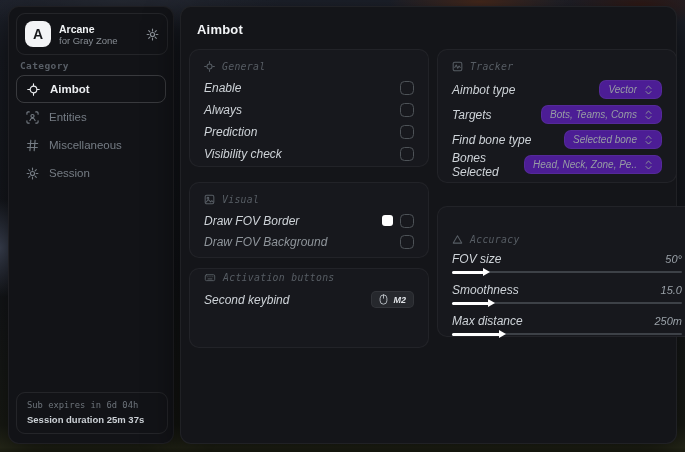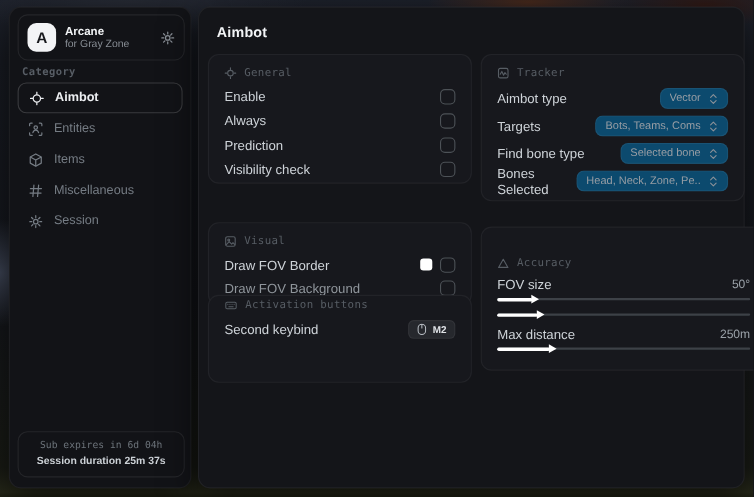--- a/index.html
+++ b/index.html
@@ -59,36 +59,37 @@
     color:#757c84;font-size:11.5px;cursor:pointer;
   }
   .nav-item .nicon{display:flex;color:inherit;}
   .nav-item.active{
     border:1px solid rgba(255,255,255,0.17);
     color:#eceef1;font-weight:bold;
   }
   .side-footer{
     position:absolute;left:7px;bottom:9px;width:152px;
     border:1px solid rgba(255,255,255,0.08);border-radius:9px;
-    padding:7px 10px 8px;box-sizing:border-box;text-align:center;
+    padding:7px 10px 8px;box-sizing:border-box;
   }
   .foot1{font-family:"DejaVu Sans Mono",monospace;font-size:8.8px;color:#6d747b;margin-bottom:4px;}
   .foot2{font-size:9.5px;color:#ccd1d6;font-weight:bold;}
 
   
   .main-title{position:absolute;left:16px;top:15px;font-size:13px;font-weight:bold;color:#f3f5f7;letter-spacing:0.2px;}
 
   .card{
     position:absolute;background:#17181d;
     border:1px solid rgba(255,255,255,0.05);
     border-radius:10px;box-sizing:border-box;
     padding:9px 14px 8px;
+    font-style:italic;
   }
   .card-general{left:8px;top:42px;width:240px;height:118px;}
-  .card-visual{left:8px;top:175px;width:240px;height:76px;margin-top:20px;}
+  .card-visual{left:8px;top:175px;width:240px;height:76px;}
   .card-activation{left:8px;top:261px;width:240px;height:80px;padding-top:1px;}
   .card-tracker{left:256px;top:42px;width:240px;height:134px;}
   .card-accuracy{left:256px;top:187px;width:260px;height:131px;padding-top:25px;margin-top:12px;}
 
   .sec-head{
     display:flex;align-items:center;gap:7px;height:14px;margin-bottom:4px;
     font-family:"DejaVu Sans Mono",monospace;font-size:9.8px;color:#575d64;letter-spacing:0.3px;
   }
   .sec-head .sicon{display:flex;color:#575d64;}
 
@@ -109,21 +110,21 @@
   .keybtn{
     display:flex;align-items:center;gap:5px;
     background:#26282d;border:1px solid rgba(255,255,255,0.06);
     border-radius:5px;padding:2px 7px;cursor:pointer;
     font-size:9px;font-weight:bold;color:#e0e3e7;
   }
   .keybtn .kicon{display:flex;color:#b9bec4;}
 
   .dropdown{
     display:flex;align-items:center;gap:7px;
-    background:#0c4a6e;border:1px solid rgba(255,255,255,0.055);
+    background:#4c1d95;border:1px solid rgba(255,255,255,0.055);
     border-radius:7px;padding:3px 8px;cursor:pointer;
     font-size:10px;color:#979da4;max-width:158px;
   }
   .dropdown .dtext{white-space:nowrap;overflow:hidden;text-overflow:ellipsis;}
   .dropdown .dicon{display:flex;color:#8b9198;flex:0 0 auto;}
 
   .acc-group{margin-bottom:3px;}
   .acc-top{display:flex;align-items:center;justify-content:space-between;height:17px;}
   .acc-value{font-size:11px;color:#9aa1a8;}
   .slider{position:relative;height:11px;cursor:pointer;}
@@ -174,29 +175,20 @@
           <svg width="13" height="13" viewBox="0 0 14 14" fill="none" stroke="currentColor" stroke-width="1.2" stroke-linecap="round">
             <path d="M1 3.5V2.2A1.2 1.2 0 0 1 2.2 1h1.3M10.5 1h1.3A1.2 1.2 0 0 1 13 2.2v1.3M13 10.5v1.3a1.2 1.2 0 0 1-1.2 1.2h-1.3M3.5 13H2.2A1.2 1.2 0 0 1 1 11.8v-1.3"></path>
             <circle cx="7" cy="5.4" r="1.7"></circle>
             <path d="M4.2 10.3c.5-1.7 1.5-2.5 2.8-2.5s2.3.8 2.8 2.5"></path>
           </svg>
         </span>
         <span>Entities</span>
       </div>
       <div class="nav-item">
         <span class="nicon">
-          <svg width="13" height="13" viewBox="0 0 14 14" fill="none" stroke="currentColor" stroke-width="1.2" stroke-linejoin="round">
-            <path d="M7 1 12.4 4v6L7 13 1.6 10V4Z"></path>
-            <path d="M1.6 4 7 7l5.4-3M7 7v6"></path>
-          </svg>
-        </span>
-        <span>Items</span>
-      </div>
-      <div class="nav-item">
-        <span class="nicon">
           <svg width="13" height="13" viewBox="0 0 14 14" fill="none" stroke="currentColor" stroke-width="1.2" stroke-linecap="round">
             <path d="M5.2 1.5 4.2 12.5M9.8 1.5 8.8 12.5M1.8 4.8h10.8M1.4 9.2h10.8"></path>
           </svg>
         </span>
         <span>Miscellaneous</span>
       </div>
       <div class="nav-item">
         <span class="nicon">
           <svg width="13" height="13" viewBox="0 0 14 14" fill="none" stroke="currentColor" stroke-width="1.2" stroke-linecap="round">
             <circle cx="7" cy="7" r="2.2"></circle>
@@ -363,20 +355,24 @@
           <span class="row-label">FOV size</span>
           <span class="acc-value">50°</span>
         </div>
         <div class="slider">
           <div class="track"></div>
           <div class="fill" style="width: 14%;"></div>
         </div>
       </div>
 
       <div class="acc-group">
+        <div class="acc-top">
+          <span class="row-label">Smoothness</span>
+          <span class="acc-value">15.0</span>
+        </div>
         <div class="slider">
           <div class="track"></div>
           <div class="fill" style="width: 16%;"></div>
         </div>
       </div>
 
       <div class="acc-group">
         <div class="acc-top">
           <span class="row-label">Max distance</span>
           <span class="acc-value">250m</span>

